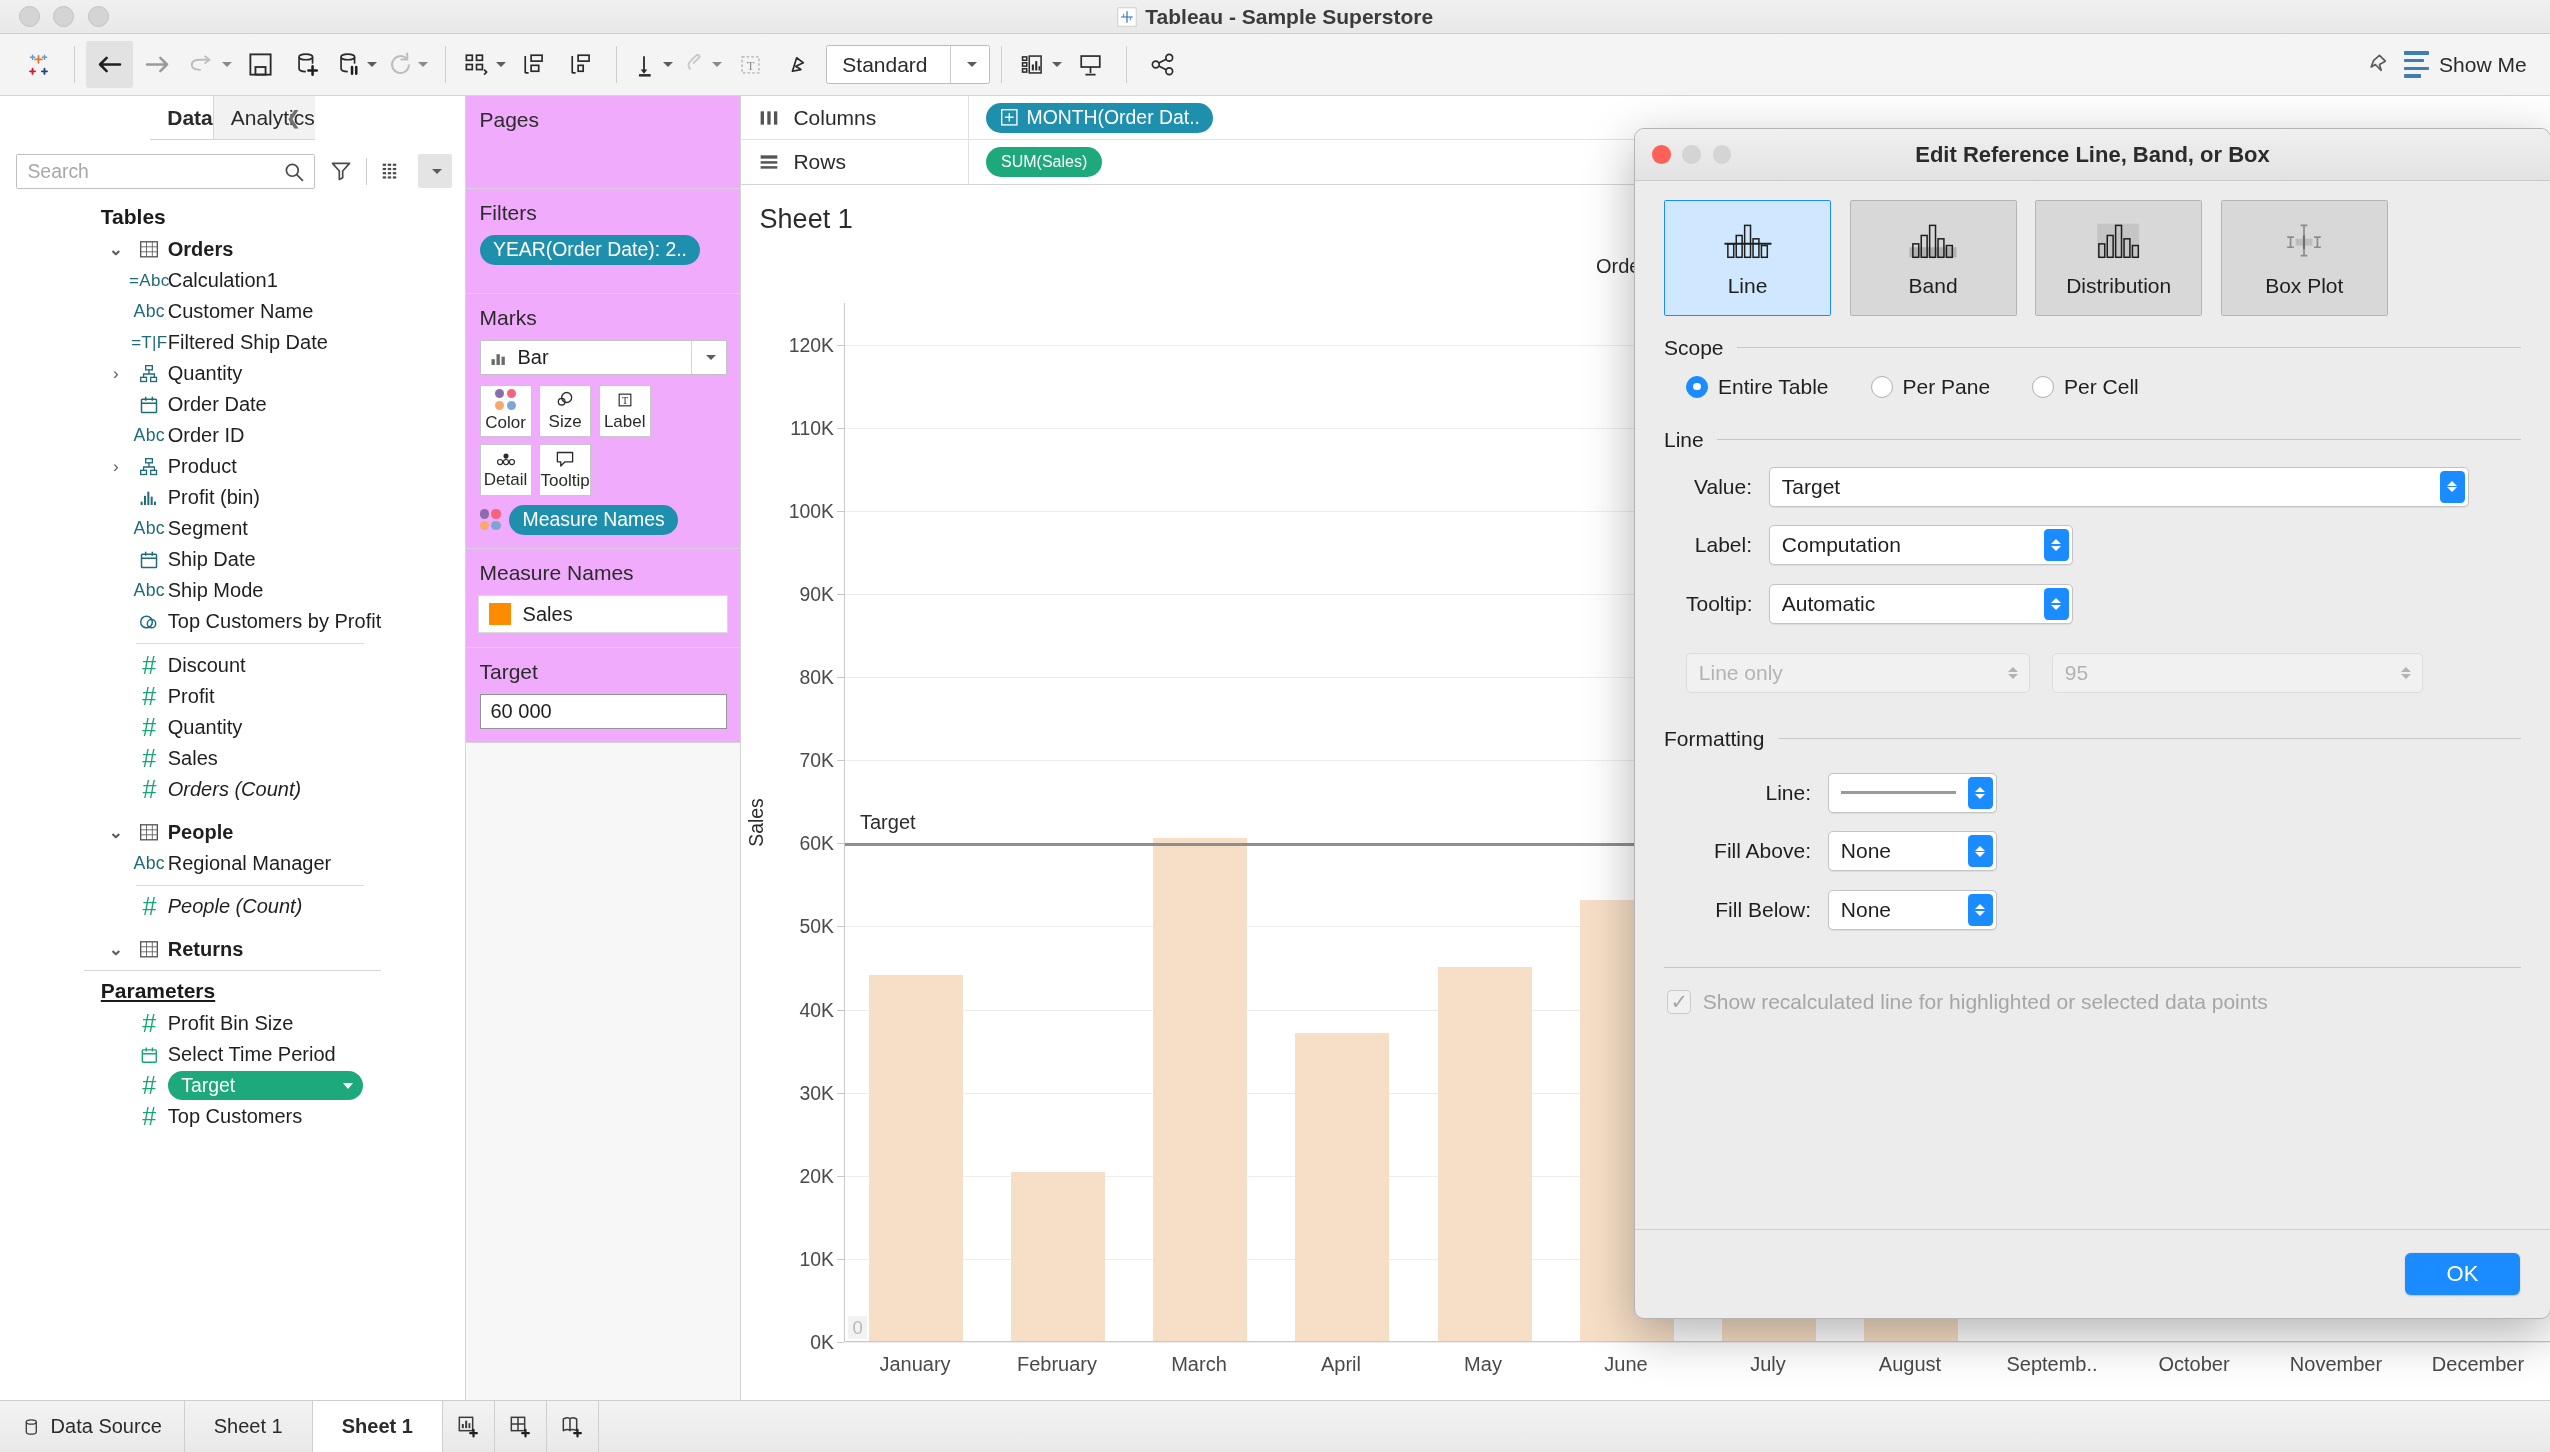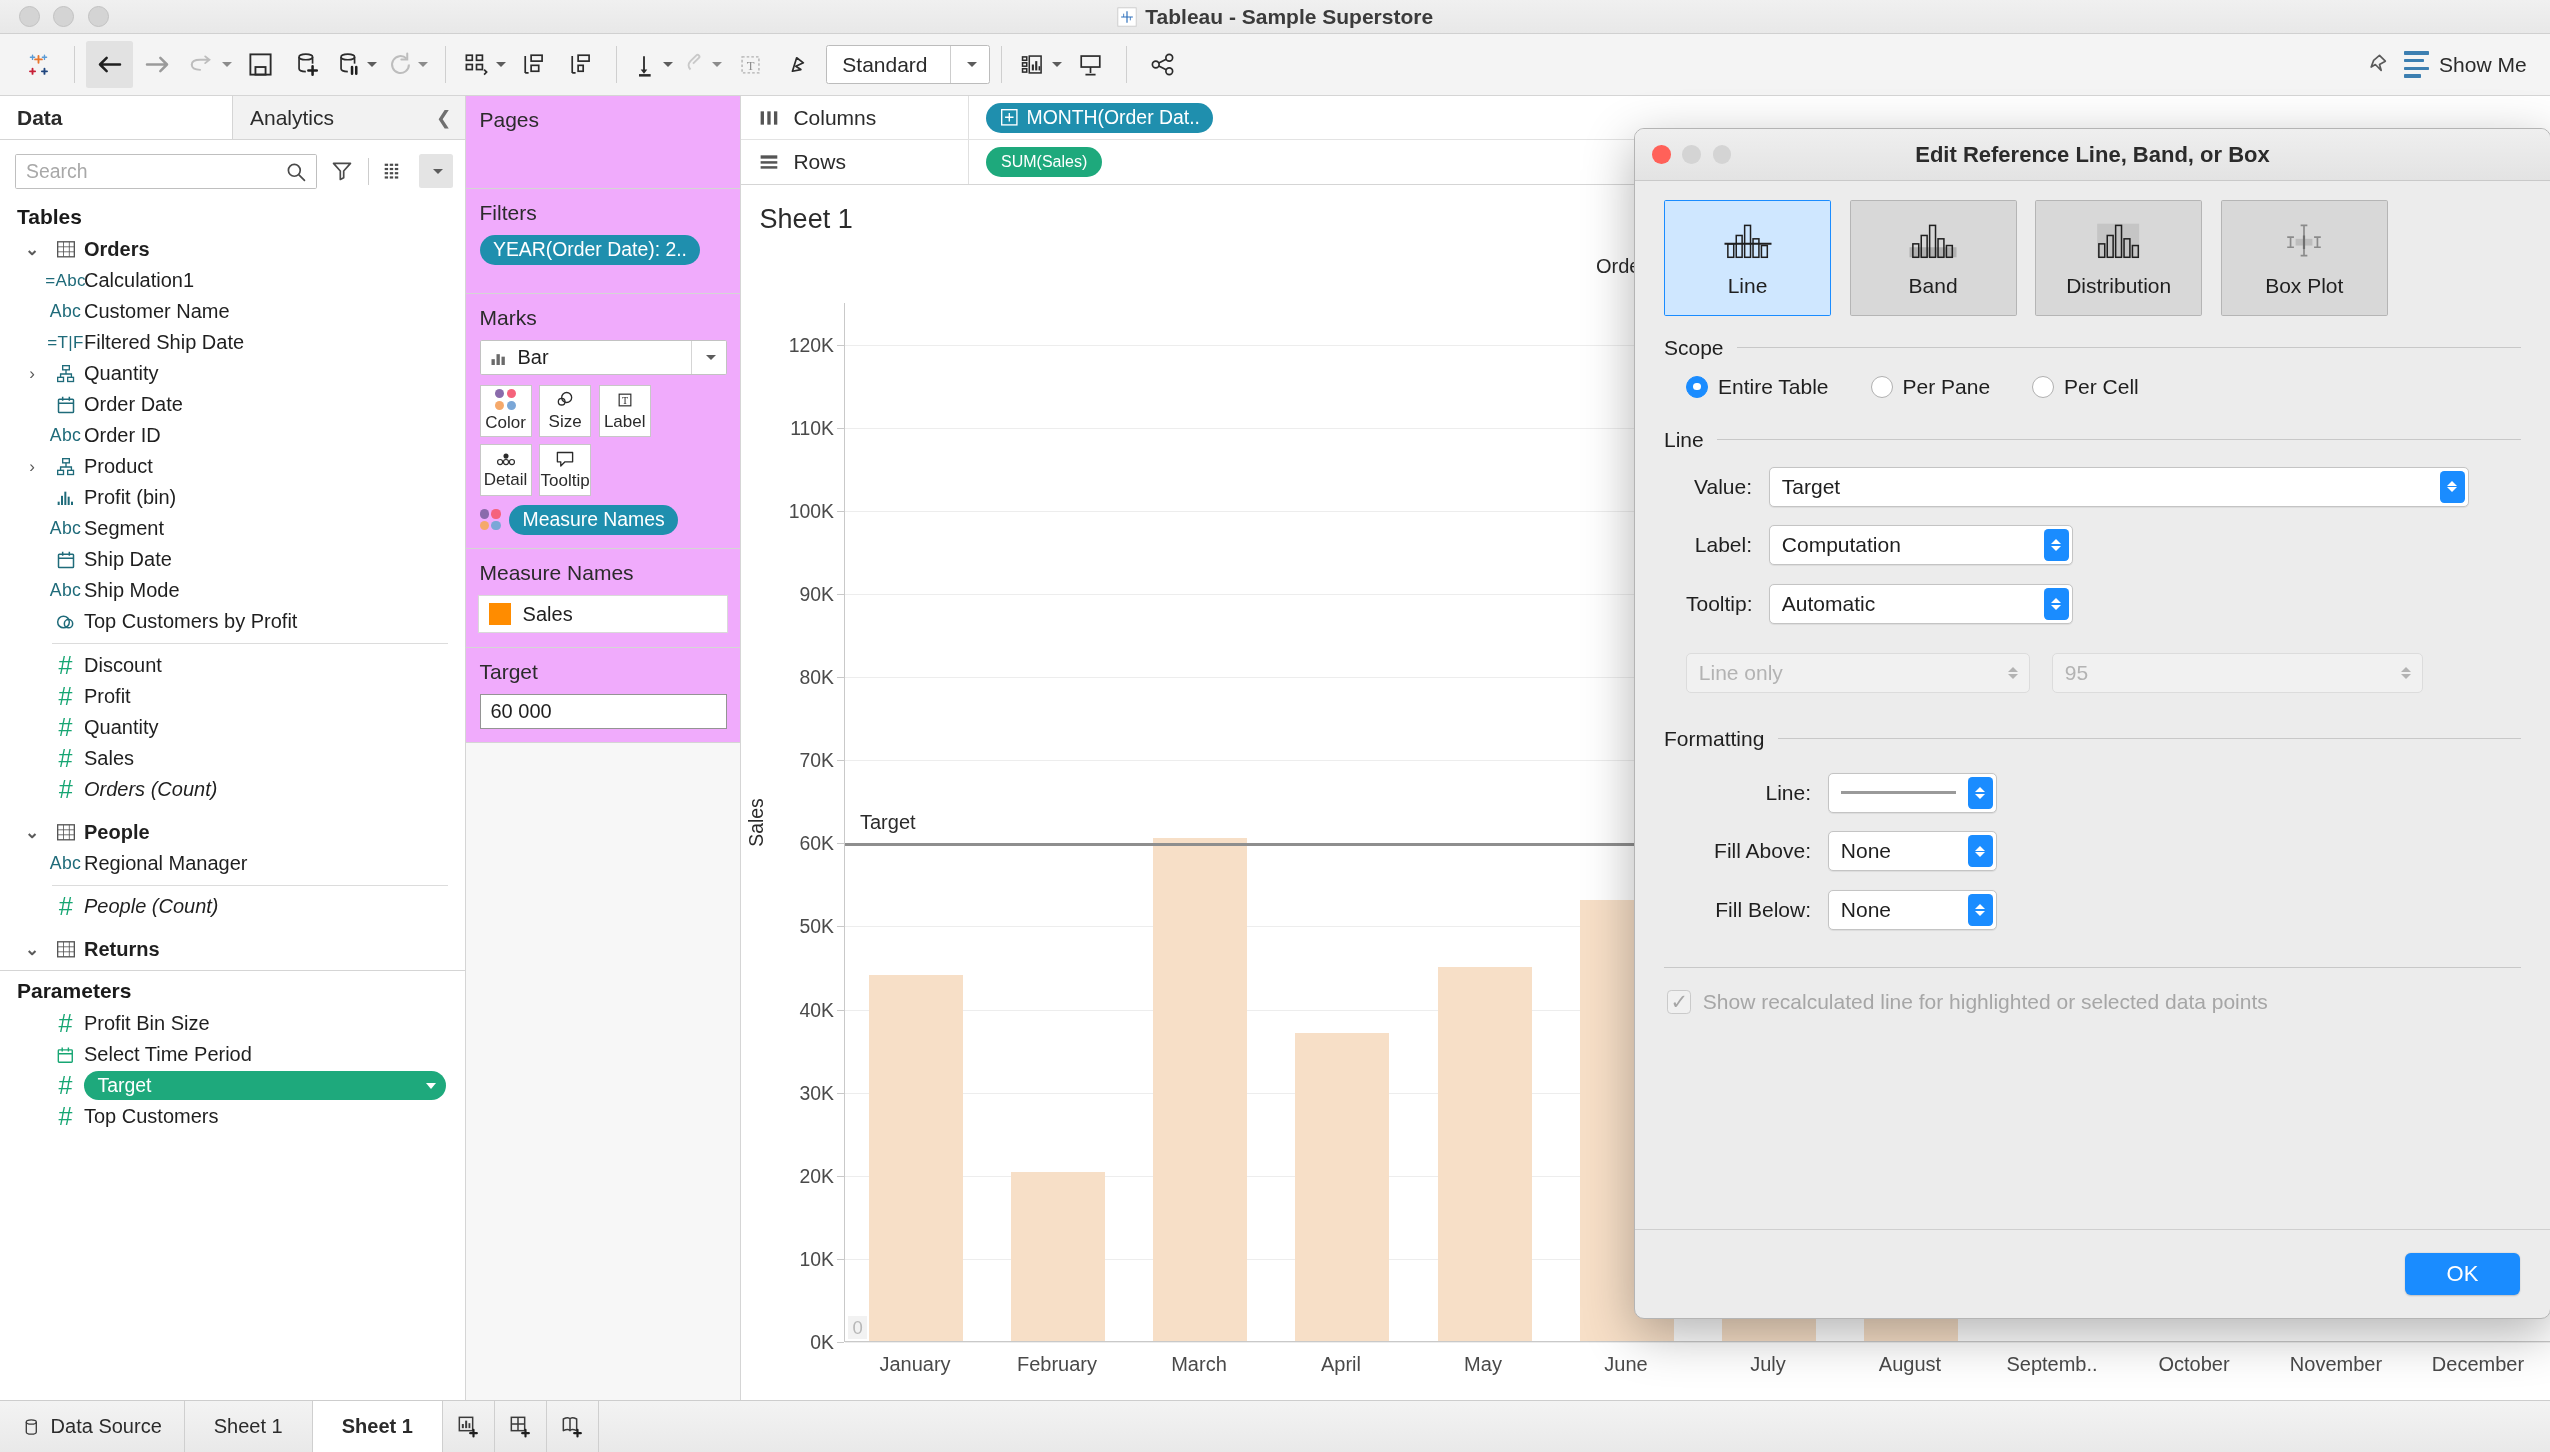--- a/index.html
+++ b/index.html
@@ -49,21 +49,21 @@
   .showme-lines i { display: block; height: 3.4px; background: #3c7fb1; border-radius: 0.8px; }
   .showme-lines i:nth-child(1){ width: 25px; }
   .showme-lines i:nth-child(2){ width: 20px; }
   .showme-lines i:nth-child(3){ width: 25px; }
   .showme-lines i:nth-child(4){ width: 17px; }
 
   
   .body-row { flex: 1; display: flex; min-height: 0; }
 
   
-  .datapane { width: 466px; border-right: 0.8px solid #d5d5d5; display: flex; flex-direction: column; background: #fff; flex: none; }
+  .datapane { width: 466px; border-right: 0.8px solid #d5d5d5; display: flex; flex-direction: column; background: #fff; flex: none; align-items: center; }
   .dp-tabs { display: flex; height: 44px; border-bottom: 0.8px solid #d5d5d5; background: #fff; }
   .dp-tab { flex: 1; display: flex; align-items: center; font-size: 21px; color: #2b2b2b; padding-left: 17px; }
   .dp-tab.sel { font-weight: bold; background: #fff; }
   .dp-tab.unsel { background: #f2f2f2; border-left: 0.8px solid #d5d5d5; position: relative; }
   .collapse-chev { position: absolute; right: 13.5px; font-size: 18.6px; color: #707070; }
   .dp-source { display: flex; align-items: center; gap: 11px; padding: 10px 0 10px 18.6px; border-bottom: 0.8px solid #e0e0e0; font-size: 20px; color: #2b2b2b; }
   .dp-search-row { display: flex; align-items: center; gap: 8.4px; padding: 13.5px 11.8px 8.4px 15px; }
   .search-wrap { flex: 1; position: relative; }
   .search-input {
     width: 100%; height: 35px; border: 0.8px solid #bfbfbf; border-radius: 1.7px;
@@ -82,21 +82,21 @@
   .field-row.bold { font-weight: bold; }
   .field-row.italic { font-style: italic; }
   .tw { width: 30px; flex: none; display: flex; align-items: center; justify-content: center; }
   .iw { width: 37px; flex: none; display: flex; align-items: center; justify-content: center; }
   .abc { color: #1f6b7a; font-size: 17.7px; letter-spacing: 0.3px; }
   .abc.calc { font-size: 17px; }
   .hashi { color: #17a673; font-size: 25px; font-weight: 300; line-height: 1; }
   .chev-r { color: #5a5a5a; font-size: 17px; }
   .chev-d { color: #5a5a5a; font-size: 17px; }
   .dp-divider { height: 0.8px; background: #dcdcdc; margin: 5.9px 17px 5.9px 52px; }
-  .params-head { border-top: 0.8px solid #d5d5d5; }
+  .params-head { border-top: 0.8px solid #d5d5d5; text-decoration: underline; }
   .param-pill {
     background: #1ea97c; color: #fff; border-radius: 15px; height: 29px;
     display: flex; align-items: center; justify-content: space-between;
     padding: 0 10px 0 13.5px; font-size: 19.4px; flex: 1; margin-right: 18.6px;
   }
   .pill-caret { width: 0; height: 0; border-left: 5.9px solid transparent; border-right: 5.9px solid transparent; border-top: 6.7px solid #fff; }
 
   
   .cards { width: 275px; border-right: 0.8px solid #d5d5d5; background: #f7f7f7; display: flex; flex-direction: column; flex: none; }
   .card { border-bottom: 0.8px solid #d5d5d5; padding: 11.8px 13.5px 13.5px 13.5px; background: #f0abfc; }

